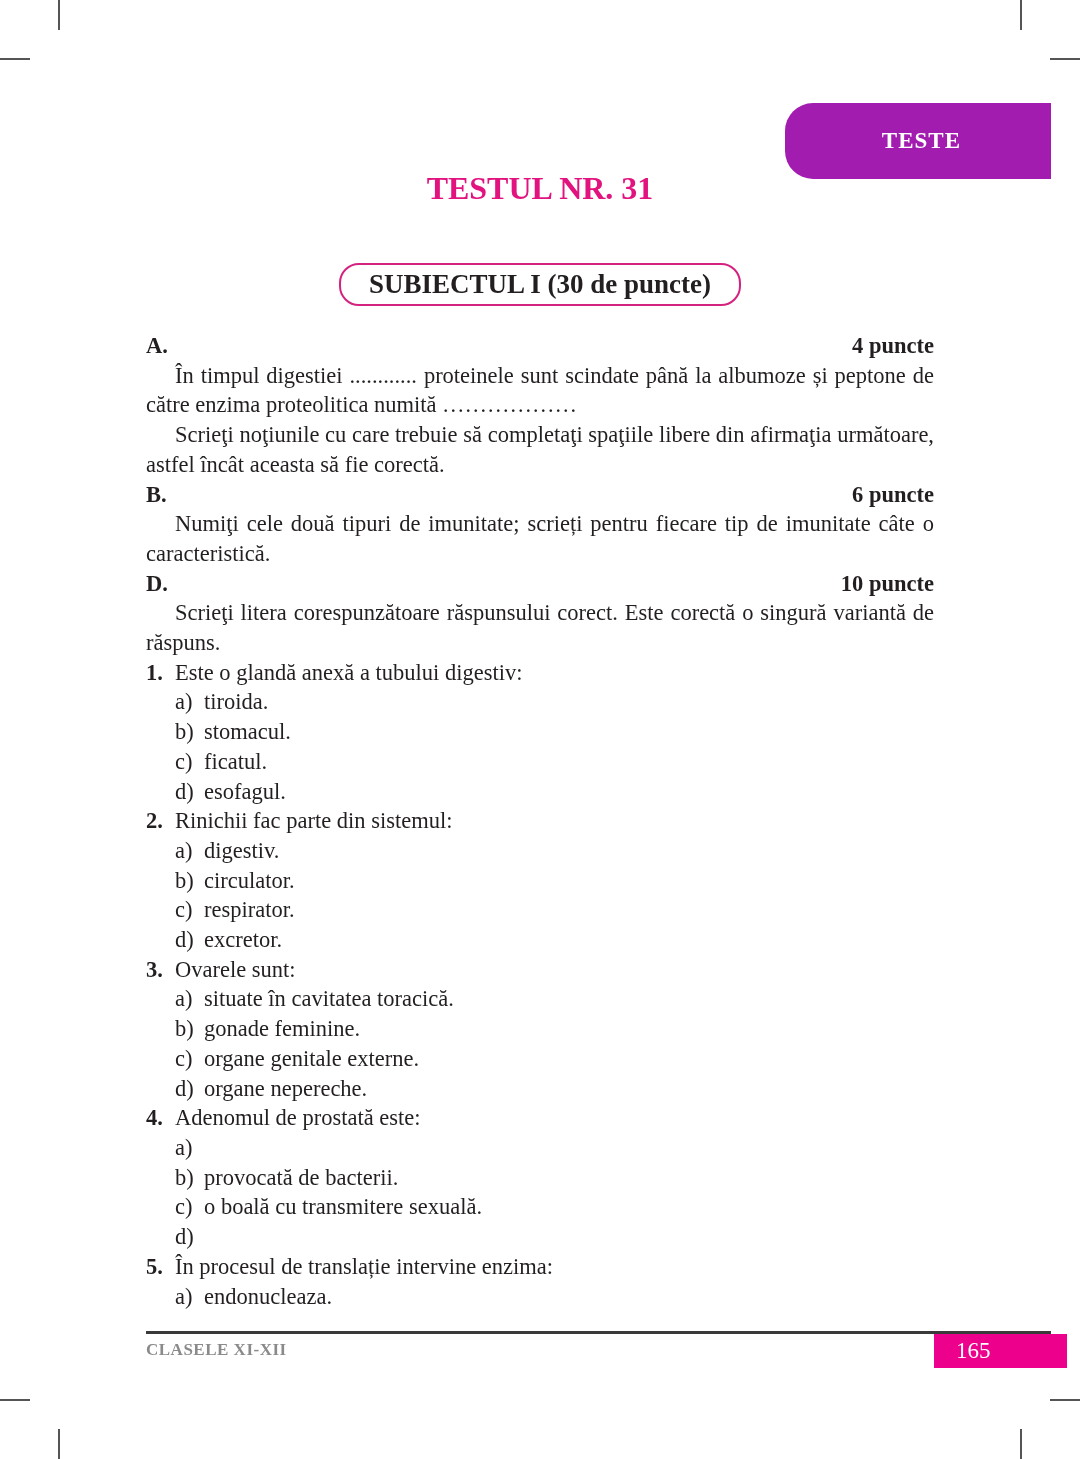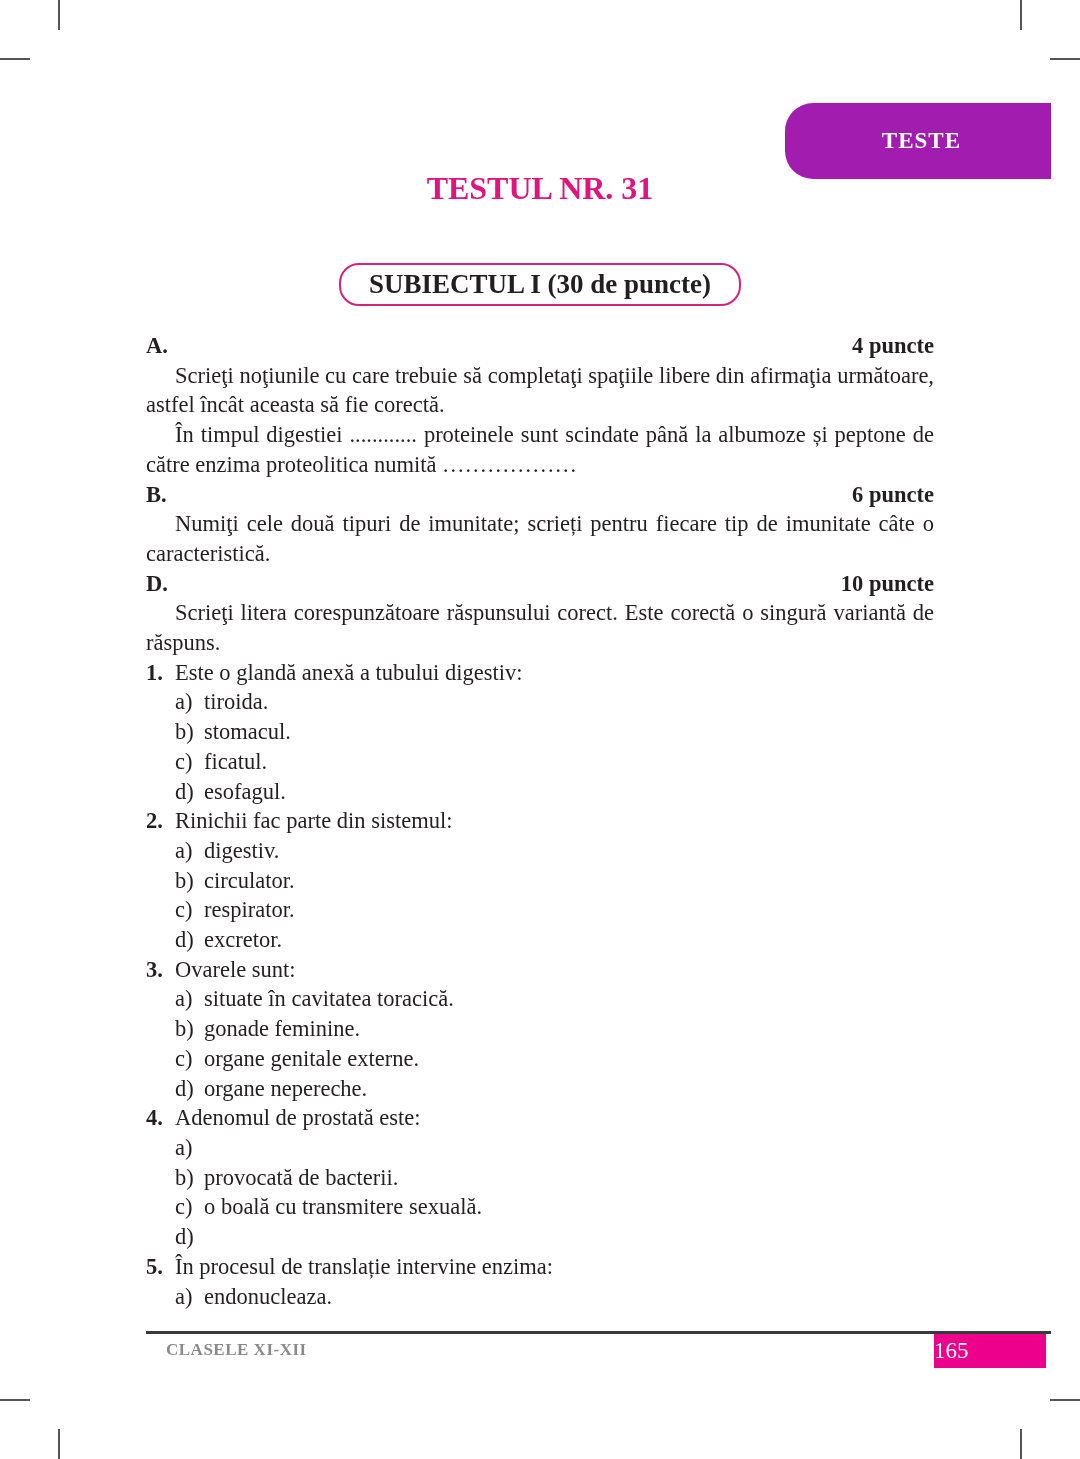--- a/index.html
+++ b/index.html
@@ -30,25 +30,25 @@
       font-size:22.5px; line-height:29.7px;
     }
     .row { display:flex; justify-content:space-between; font-weight:bold; }
     .para { text-indent:29px; text-align:justify; }
     .q { display:flex; }
     .qn { font-weight:bold; width:29px; flex:none; }
     .opt { display:flex; padding-left:29px; }
     .ol { width:29px; flex:none; }
     .footer-line { position:absolute; left:146px; top:1331px; width:905px; height:3px; background:#3a3a3a; }
     .footer-left {
-      position:absolute; left:146px; top:1340px; font-weight:bold; font-size:17px; color:#8a8a8a; letter-spacing:0.5px;margin-left:20px;
+      position:absolute; left:146px; top:1340px; font-weight:bold; font-size:17px; color:#8a8a8a; letter-spacing:0.5px;
     }
     .footer-page {
-      position:absolute; left:934px; top:1334px; width:112px; height:34px; background:#ec008c;
-      color:#ffffff; font-size:23px; line-height:34px; padding-left:0; box-sizing:border-box;
+      position:absolute; left:934px; top:1334px; width:133px; height:34px; background:#ec008c;
+      color:#ffffff; font-size:23px; line-height:34px; padding-left:22px; box-sizing:border-box;
     }
   </style>
 </head>
 <body>
 
 <div class="crop" style="left:58px;top:0;width:2px;height:30px;"></div>
 <div class="crop" style="left:0;top:58px;width:30px;height:2px;"></div>
 <div class="crop" style="left:1020px;top:0;width:2px;height:30px;"></div>
 <div class="crop" style="left:1050px;top:58px;width:30px;height:2px;"></div>
 <div class="crop" style="left:0;top:1399px;width:30px;height:2px;"></div>
@@ -59,22 +59,22 @@
 <div class="tab">TESTE</div>
 <div class="title">TESTUL NR. 31</div>
 <div class="subj">SUBIECTUL I (30 de puncte)</div>
 
 <div class="content">
 
   <div class="row">
     <span>A.</span>
     <span>4 puncte</span>
   </div>
+  <div class="para">În timpul digestiei ............ proteinele sunt scindate până la albumoze și peptone de către enzima proteolitica numită ………………</div>
   <div class="para">Scrieţi noţiunile cu care trebuie să completaţi spaţiile libere din afirmaţia următoare, astfel încât aceasta să fie corectă.</div>
-  <div class="para">În timpul digestiei ............ proteinele sunt scindate până la albumoze și peptone de către enzima proteolitica numită ………………</div>
 
   <div class="row">
     <span>B.</span>
     <span>6 puncte</span>
   </div>
   <div class="para">Numiţi cele două tipuri de imunitate; scrieți pentru fiecare tip de imunitate câte o caracteristică.</div>
 
   <div class="row">
     <span>D.</span>
     <span>10 puncte</span>

